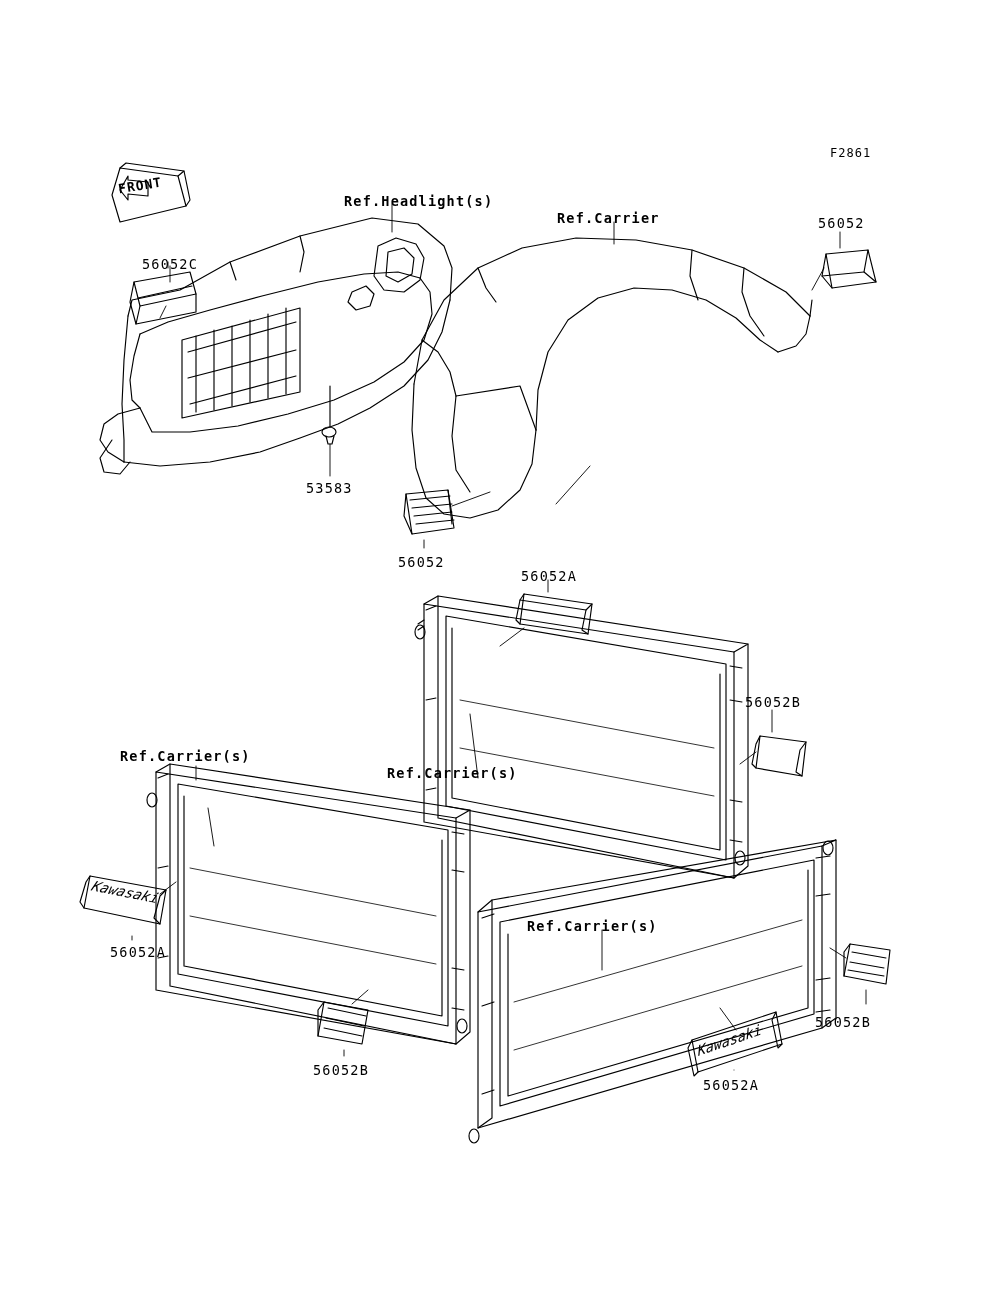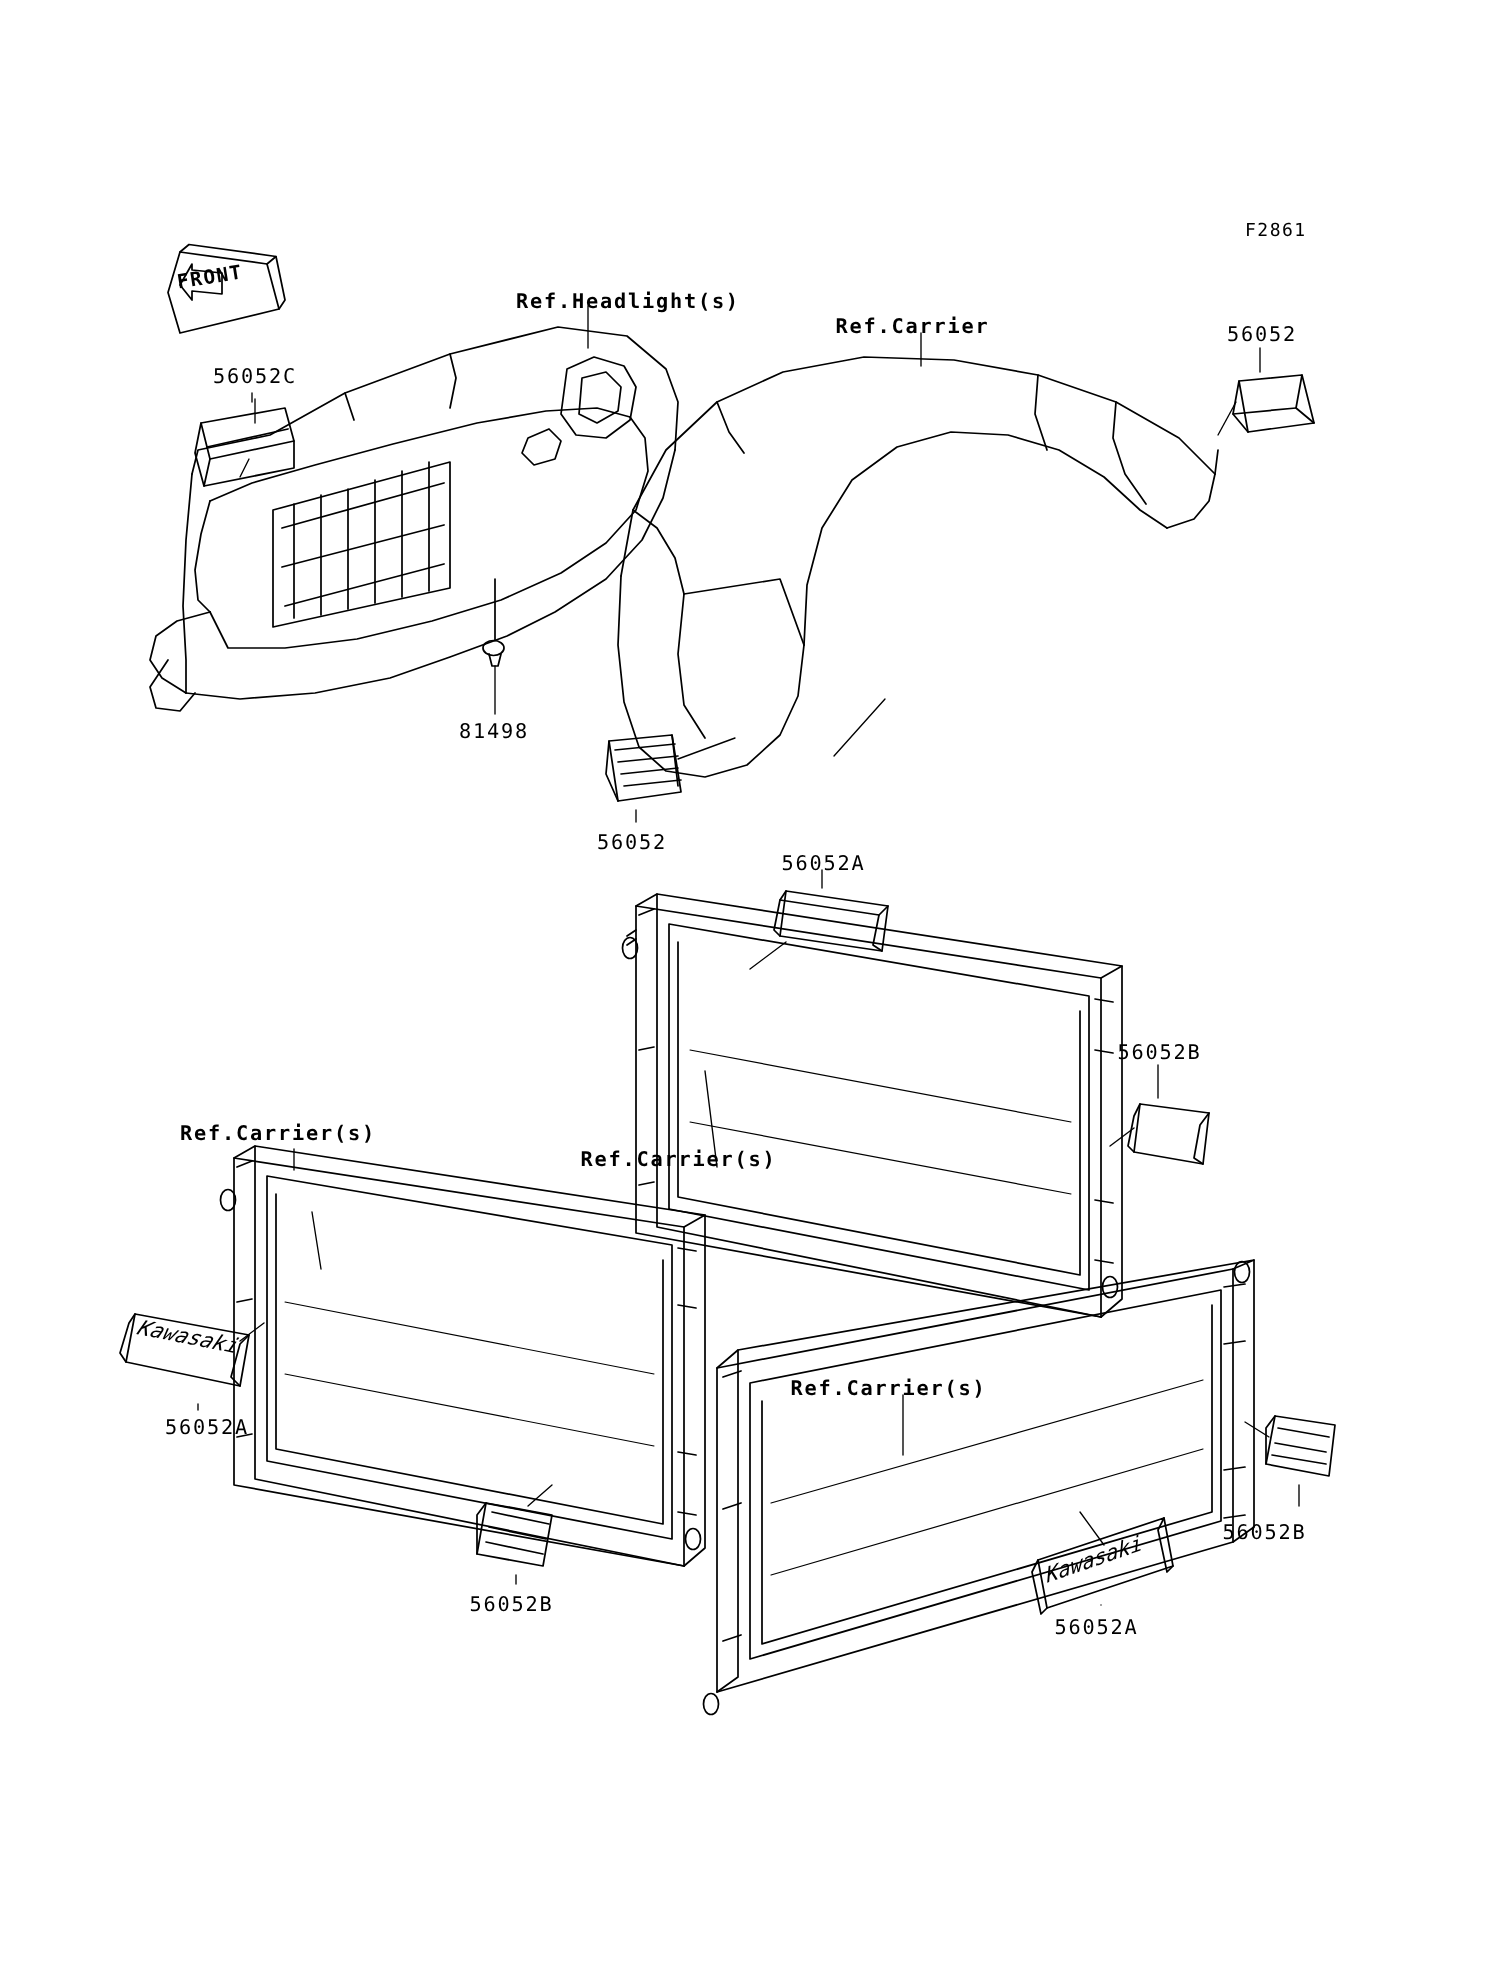--- a/index.html
+++ b/index.html
@@ -216,22 +216,22 @@
   <div class="frontbadge" style="left:118px;top:178px;transform:rotate(-9deg);">FRONT</div>
 
   <div class="lbl small" style="left:92px;top:884px;transform:rotate(11deg) skewX(-14deg);font-style:italic;font-size:14px;letter-spacing:0px;">Kawasaki</div>
   <div class="lbl small" style="left:696px;top:1032px;transform:rotate(-19deg) skewX(-14deg);font-style:italic;font-size:14px;letter-spacing:0px;">Kawasaki</div>
 
   <div class="lbl" style="left:830px;top:146px;font-size:12px;letter-spacing:1px;">F2861</div>
 
   <div class="ref" style="left:300px;top:193px;margin-left:44px;">Ref.Headlight(s)</div>
   <div class="ref" style="left:557px;top:210px;">Ref.Carrier</div>
   <div class="lbl" style="left:818px;top:215px;">56052</div>
-  <div class="lbl" style="left:142px;top:243px;">56052C</div>
-  <div class="lbl" style="left:306px;top:480px;">81498</div>
+  <div class="lbl" style="left:142px;top:256px;">56052C</div>
+  <div class="lbl" style="left:306px;top:480px;">53583</div>
   <div class="lbl" style="left:398px;top:554px;">56052</div>
   <div class="lbl" style="left:521px;top:568px;">56052A</div>
   <div class="lbl" style="left:745px;top:694px;">56052B</div>
   <div class="ref" style="left:120px;top:748px;">Ref.Carrier(s)</div>
   <div class="ref" style="left:387px;top:765px;">Ref.Carrier(s)</div>
   <div class="ref" style="left:527px;top:918px;">Ref.Carrier(s)</div>
   <div class="lbl" style="left:110px;top:944px;">56052A</div>
   <div class="lbl" style="left:815px;top:1014px;">56052B</div>
   <div class="lbl" style="left:313px;top:1062px;">56052B</div>
   <div class="lbl" style="left:703px;top:1077px;">56052A</div>

